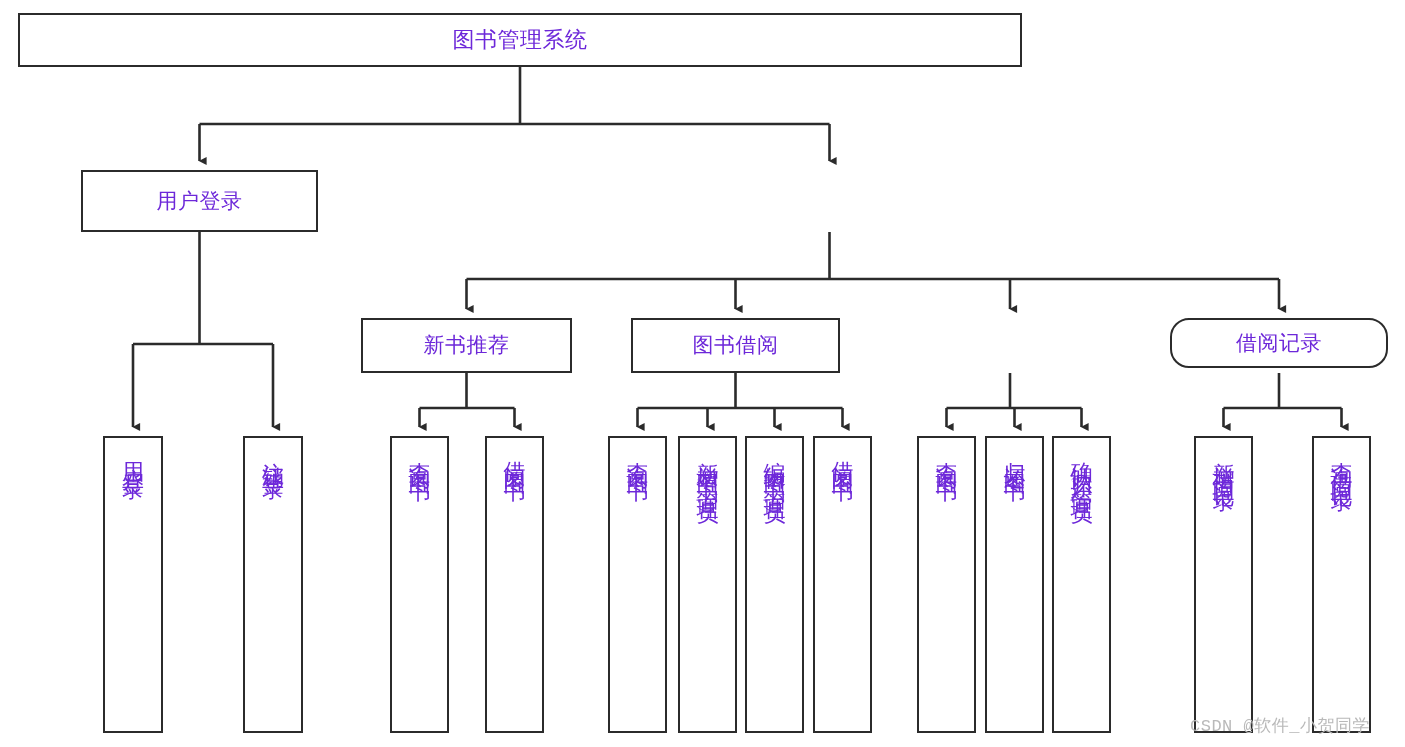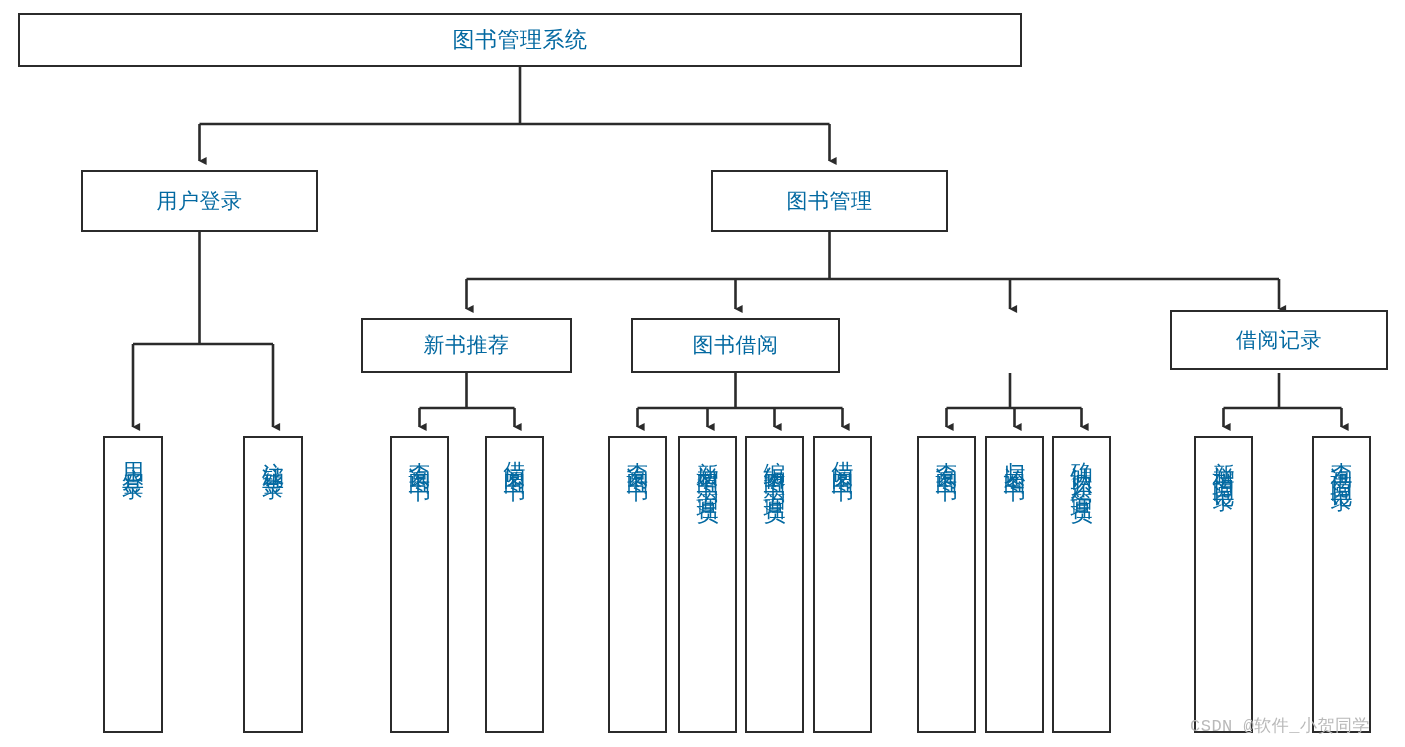--- a/index.html
+++ b/index.html
@@ -31,21 +31,21 @@
     position: absolute;
     box-sizing: border-box;
     background: #ffffff;
     border: 2.5px solid #2b2b2b;
     display: flex;
     align-items: center;
     justify-content: center;
     overflow: hidden;
   }
   .node-label {
-    color: #0369a1;
+    color: #6d28d9;
     line-height: 1.08;
     text-align: right;
     white-space: nowrap;
   }
   .node.horizontal .node-label {
     font-size: 21px;
     letter-spacing: 0.5px;
   }
   .node.root .node-label {
     font-size: 22px;
@@ -114,31 +114,28 @@
       </g>
   </svg>
 
   <div class="node root horizontal" style="left: 18px; top: 13px; width: 1004px; height: 54px;">
     <span class="node-label">图书管理系统</span>
   </div>
 
   <div class="node horizontal" style="left: 81px; top: 170px; width: 237px; height: 62px;">
     <span class="node-label">用户登录</span>
   </div>
-  <div class="node horizontal" style="left: 711px; top: 170px; width: 237px; height: 62px;">
-    <span class="node-label">图书管理</span>
-  </div>
 
   <div class="node horizontal" style="left: 631px; top: 318px; width: 209px; height: 55px;">
     <span class="node-label">图书借阅</span>
   </div>
   <div class="node horizontal" style="left: 361px; top: 318px; width: 211px; height: 55px;">
     <span class="node-label">新书推荐</span>
   </div>
-  <div class="node horizontal" style="left: 1170px; top: 310px; width: 218px; height: 60px;">
+  <div class="node horizontal" style="left: 1170px; top: 318px; width: 218px; height: 50px; border-radius: 19px;">
     <span class="node-label">借阅记录</span>
   </div>
 
   <div class="node vertical" style="left: 103px; top: 436px; width: 60px; height: 297px;">
     <span class="node-label">用户登录</span>
   </div>
   <div class="node vertical" style="left: 243px; top: 436px; width: 60px; height: 297px;">
     <span class="node-label">注销登录</span>
   </div>
   <div class="node vertical" style="left: 390px; top: 436px; width: 59px; height: 297px;">

